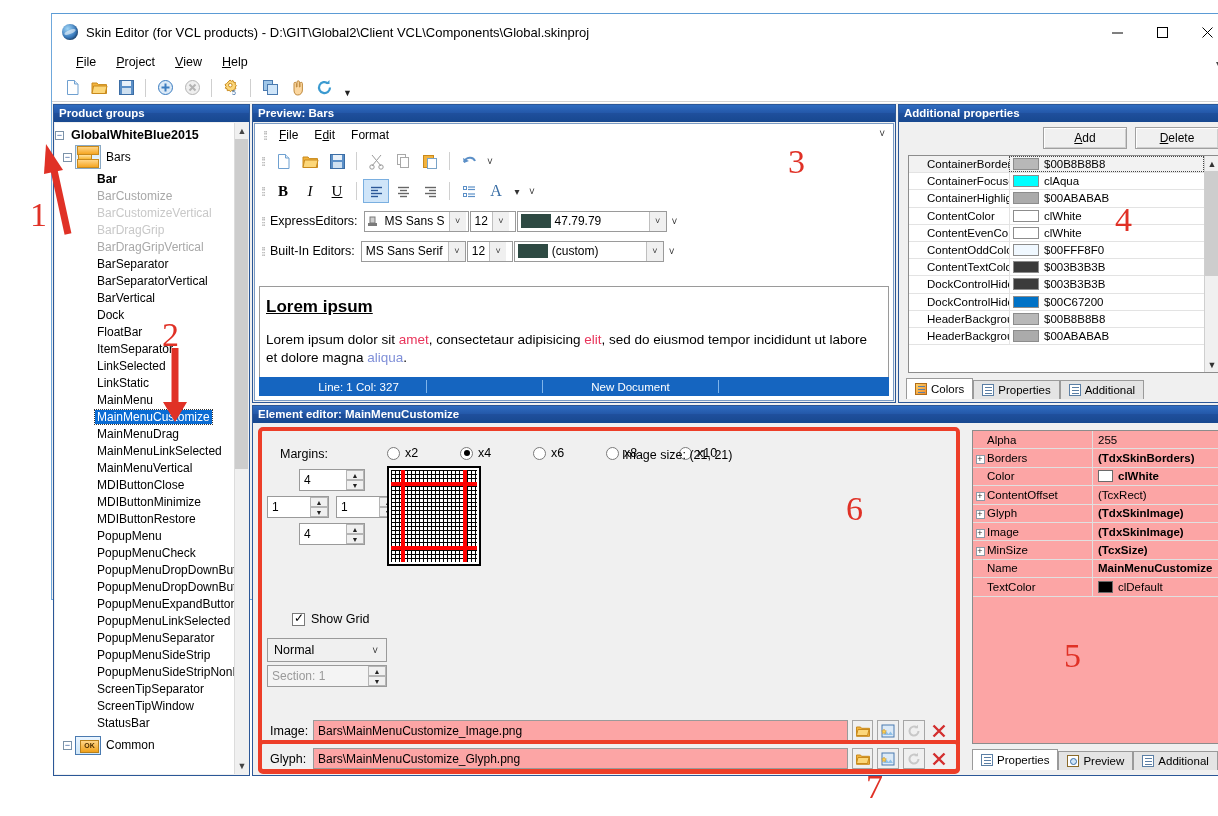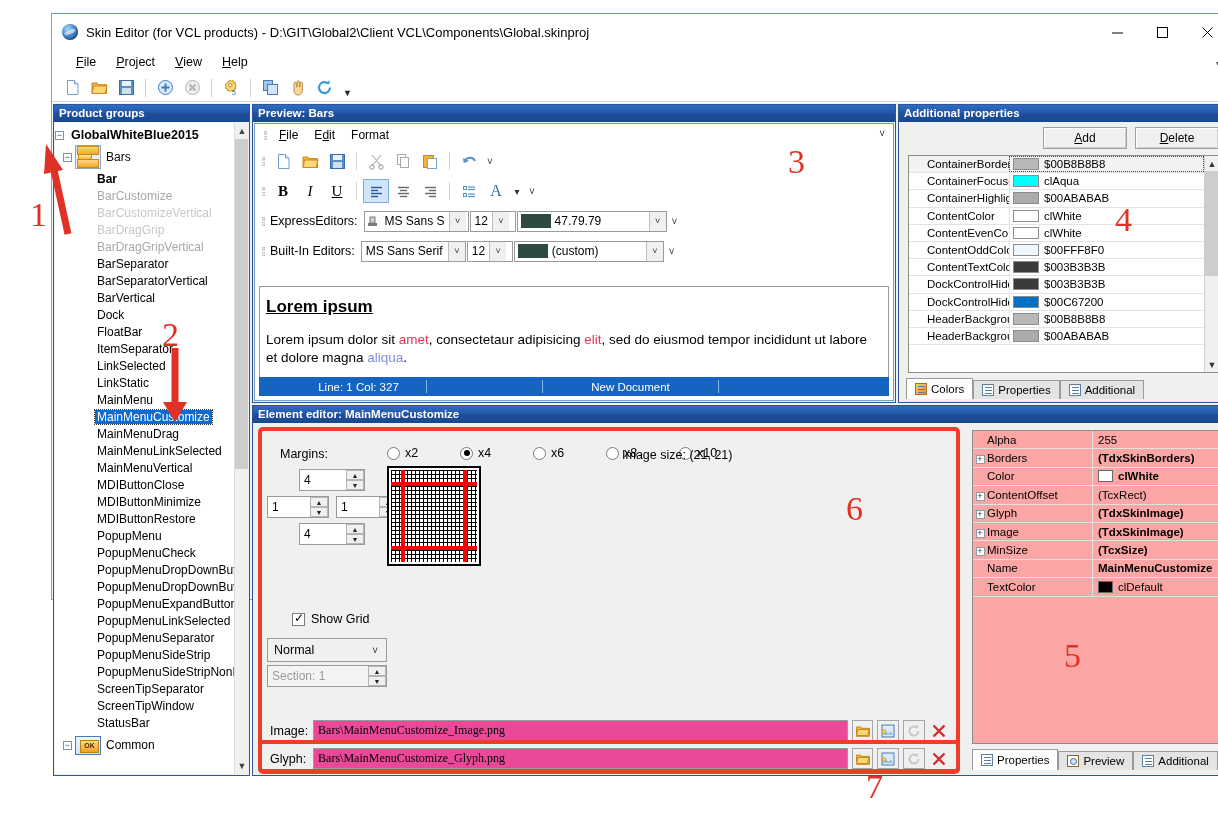--- a/index.html
+++ b/index.html
@@ -219,21 +219,21 @@
   #grid-preview .mb{ position:absolute; bottom:14px; left:2px; right:2px; height:4px; background:#f00;}
   .chk{ position:absolute; display:flex; align-items:center; gap:6px; font-size:12.5px;}
   .chk .box{ width:13px;height:13px;border:1px solid #7a7a7a;background:#fff; position:relative; flex:0 0 auto;}
   .chk.on .box:after{ content:"✓"; position:absolute; left:1px; top:-3px; font-size:12px; color:#000;}
   .selbox{ position:absolute; height:24px; border:1px solid #9a9a9a; background:#f0f0f0;
            display:flex;align-items:center; font-size:12.5px; padding-left:6px;}
   .selbox .cv{ position:absolute; right:8px; font-size:10px; color:#333; }
   .filerow{ position:absolute; display:flex; align-items:center; gap:4px; }
   .filerow .flbl{ width:40px; font-size:12.5px; }
   .filerow input{ height:21px; border:1px solid #9a9a9a; font-size:12px; padding:0 4px;
-                  font-family:Liberation Serif, serif; background:#ec4899; }
+                  font-family:Liberation Sans, sans-serif; background:#fca5a5; }
   .fbtn{ width:22px;height:21px; border:1px solid #a6a6a6; background:#f0f0f0;
          display:flex;align-items:center;justify-content:center; }
   .fbtn.x{ border:none; background:transparent; }
 
   
   #editor-right{ position:relative; flex:1 1 auto; }
   #props-wrap{ position:absolute; left:8px; right:8px; top:6px; bottom:30px; background:#fca5a5;
                border:1px solid #8c8c8c; overflow:hidden;}
   .pr-row{ height:18.4px; display:flex; align-items:center; border-bottom:1px solid #e0e0e0; font-size:11.5px;}
   .pr-exp{ width:14px; text-align:center; flex:0 0 auto; }

